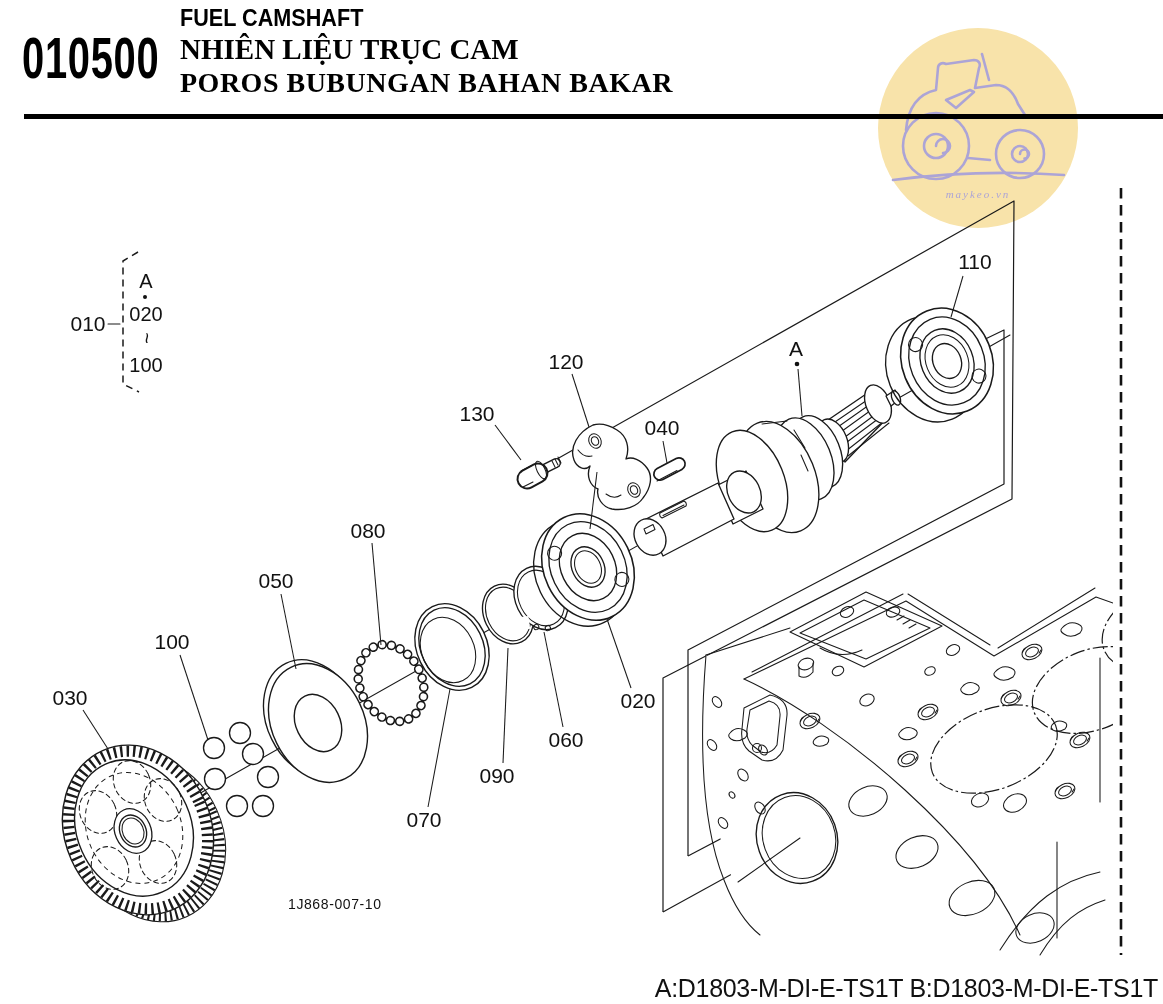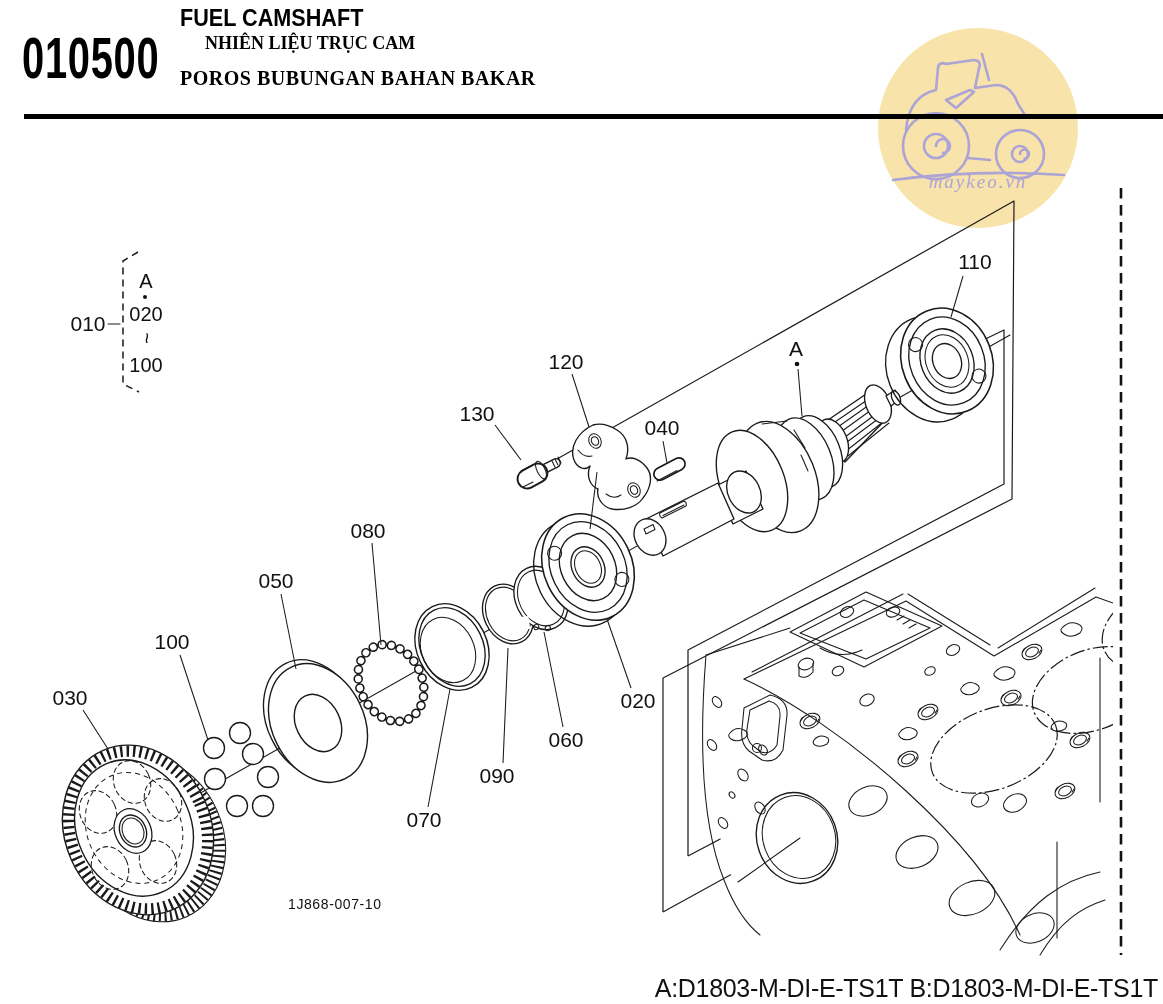--- a/index.html
+++ b/index.html
@@ -4,31 +4,31 @@
 <style>
   html,body{margin:0;padding:0;background:#fff;}
   #page{position:relative;width:1163px;height:1004px;background:#fff;overflow:hidden;
         font-family:"Liberation Sans",sans-serif;}
   
   #hdr{position:absolute;left:12px;top:0;width:100%;height:125px;z-index:3;}
   #code{position:absolute;left:10px;top:30px;font-size:57px;font-weight:bold;line-height:1;
         transform:scaleX(.70);transform-origin:left top;letter-spacing:1px;color:#000;}
   #t1{position:absolute;left:168px;top:5px;font-size:23.5px;font-weight:bold;color:#000;
       transform:scaleX(.92);transform-origin:left top;}
-  #t2{position:absolute;left:168px;top:33px;font-size:18px;font-weight:bold;color:#000;
-      font-family:"Liberation Serif",serif;margin-left:25px;}
-  #t3{position:absolute;left:168px;top:67px;font-size:20px;font-weight:bold;color:#000;
+  #t2{position:absolute;left:168px;top:33px;font-size:29px;font-weight:bold;color:#000;
+      font-family:"Liberation Serif",serif;}
+  #t3{position:absolute;left:168px;top:67px;font-size:28px;font-weight:bold;color:#000;
       font-family:"Liberation Serif",serif;letter-spacing:.5px;}
   #rule{position:absolute;left:12px;top:114px;width:1145px;height:4.5px;background:#000;}
   
   #wm{position:absolute;left:878px;top:28px;width:200px;height:200px;z-index:1;}
   #wm .circ{position:absolute;left:0;top:0;width:200px;height:200px;border-radius:50%;}
   #wm svg{position:absolute;left:0;top:0;}
-  #wm .site{position:absolute;left:0;top:143px;width:200px;text-align:center;
-       font-family:"Liberation Serif",serif;font-style:italic;font-size:19px;letter-spacing:2px;}
+  #wm .site{position:absolute;left:0;top:160px;width:200px;text-align:center;
+       font-family:"Liberation Serif",serif;font-style:italic;font-size:11px;letter-spacing:2px;}
   
   #dwg{position:absolute;left:0;top:0;z-index:2;}
   text{user-select:none;}
 </style>
 </head>
 <body>
 
 <div id="page">
 
   <div id="wm">

